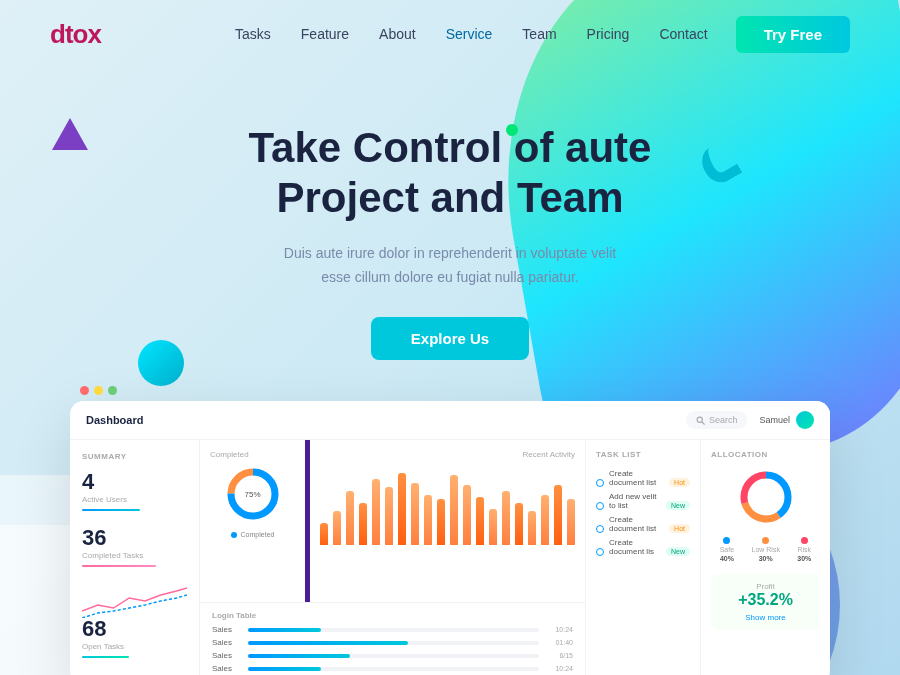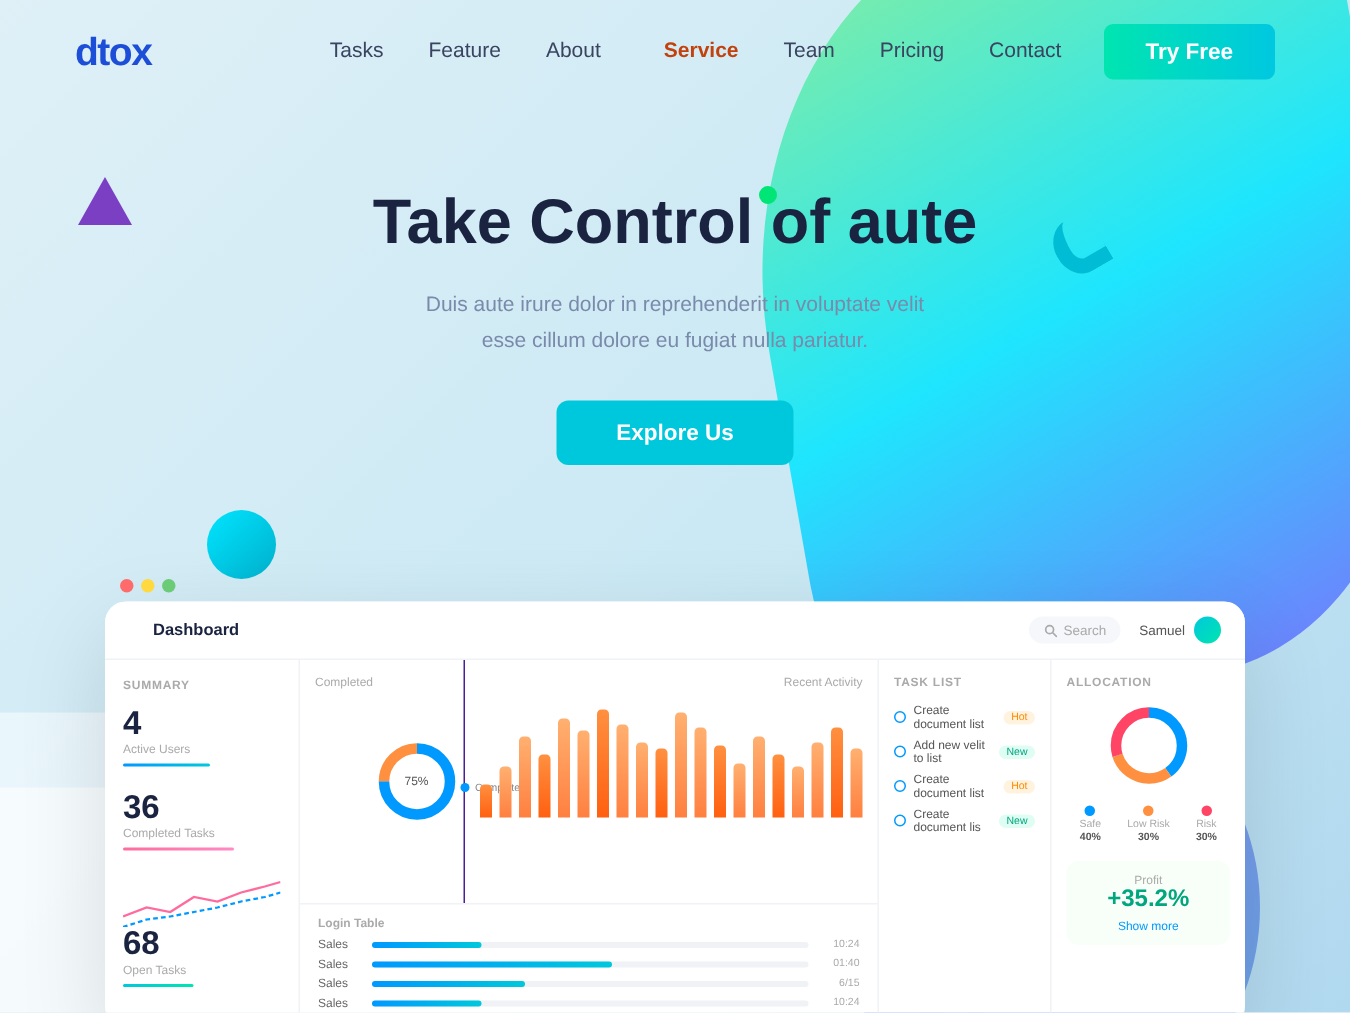--- a/index.html
+++ b/index.html
@@ -113,41 +113,40 @@
       position: relative;
       z-index: 10;
       display: flex;
       align-items: center;
       padding: 0 50px;
       height: 68px;
     }
     .logo {
       font-size: 26px;
       font-weight: 800;
-      color: #1d4ed8;
+      color: #be185d;
       letter-spacing: -1px;
       margin-right: auto;
     }
     .nav-links {
       display: flex;
       align-items: center;
       gap: 30px;
       list-style: none;
       margin-right: 28px;
     }
     .nav-links li a {
       text-decoration: none;
       color: #3a4460;
       font-size: 14px;
       font-weight: 500;
     }
     .nav-links li a.active {
-      color: #c2410c;
-      font-weight: 700;
-      margin-left: 12px;
+      color: #0369a1;
+      font-weight: 400;
     }
     .btn-try-free {
       background: linear-gradient(90deg, #00e5b0, #00c8e0);
       color: white;
       border: none;
       padding: 10px 28px;
       border-radius: 6px;
       font-size: 15px;
       font-weight: 600;
       cursor: pointer;
@@ -224,21 +223,20 @@
       display: flex;
       align-items: center;
       padding: 10px 16px;
       border-bottom: 1px solid #f0f2f5;
       background: white;
     }
     .db-title {
       font-size: 11px;
       font-weight: 700;
       color: #1a2340;
-      margin-left: 16px;
     }
     .db-search {
       margin-left: auto;
       display: flex;
       align-items: center;
       background: #f5f7fa;
       border-radius: 14px;
       padding: 4px 10px;
       gap: 4px;
       font-size: 9px;
@@ -337,23 +335,23 @@
 
     .db-charts-row {
       display: flex;
       flex: 1;
     }
 
     
     .db-donut-area {
       width: 110px;
       padding: 10px;
-      border-right: 1px solid #4c1d95;
-      display: flex;
-      flex-direction: row;
+      border-right: 5px solid #4c1d95;
+      display: flex;
+      flex-direction: column;
       align-items: center;
     }
     .db-donut-label {
       font-size: 8px;
       color: #aaa;
       align-self: flex-start;
       margin-bottom: 6px;
     }
     .donut-wrap {
       position: relative;
@@ -466,21 +464,21 @@
       display: flex;
       flex-direction: column;
     }
     .db-tasks-top {
       flex: 1;
       padding: 10px;
       border-bottom: 1px solid #f0f2f5;
     }
     .db-task-row {
       display: flex;
-      align-items: center;
+      align-items: flex-end;
       gap: 5px;
       margin-bottom: 5px;
     }
     .task-check {
       width: 8px; height: 8px;
       border-radius: 50%;
       border: 1.5px solid #0099ff;
       flex-shrink: 0;
     }
     .task-text {
@@ -594,20 +592,21 @@
     <li><a href="#">Team</a></li>
     <li><a href="#">Pricing</a></li>
     <li><a href="#">Contact</a></li>
   </ul>
   <button class="btn-try-free">Try Free</button>
 </nav>
 
 <section class="hero">
   <h1 class="hero-title">
     <span>Take Control of aute</span><br>
+    <span>Project and Team</span>
   </h1>
   <p class="hero-subtitle">Duis aute irure dolor in reprehenderit in voluptate velit esse cillum dolore eu fugiat nulla pariatur.</p>
   <button class="btn-explore">Explore Us</button>
 </section>
 
 <div class="dashboard-preview">
   <div class="window-dots">
     <span class="dot dot-red"></span>
     <span class="dot dot-yellow"></span>
     <span class="dot dot-green"></span>

